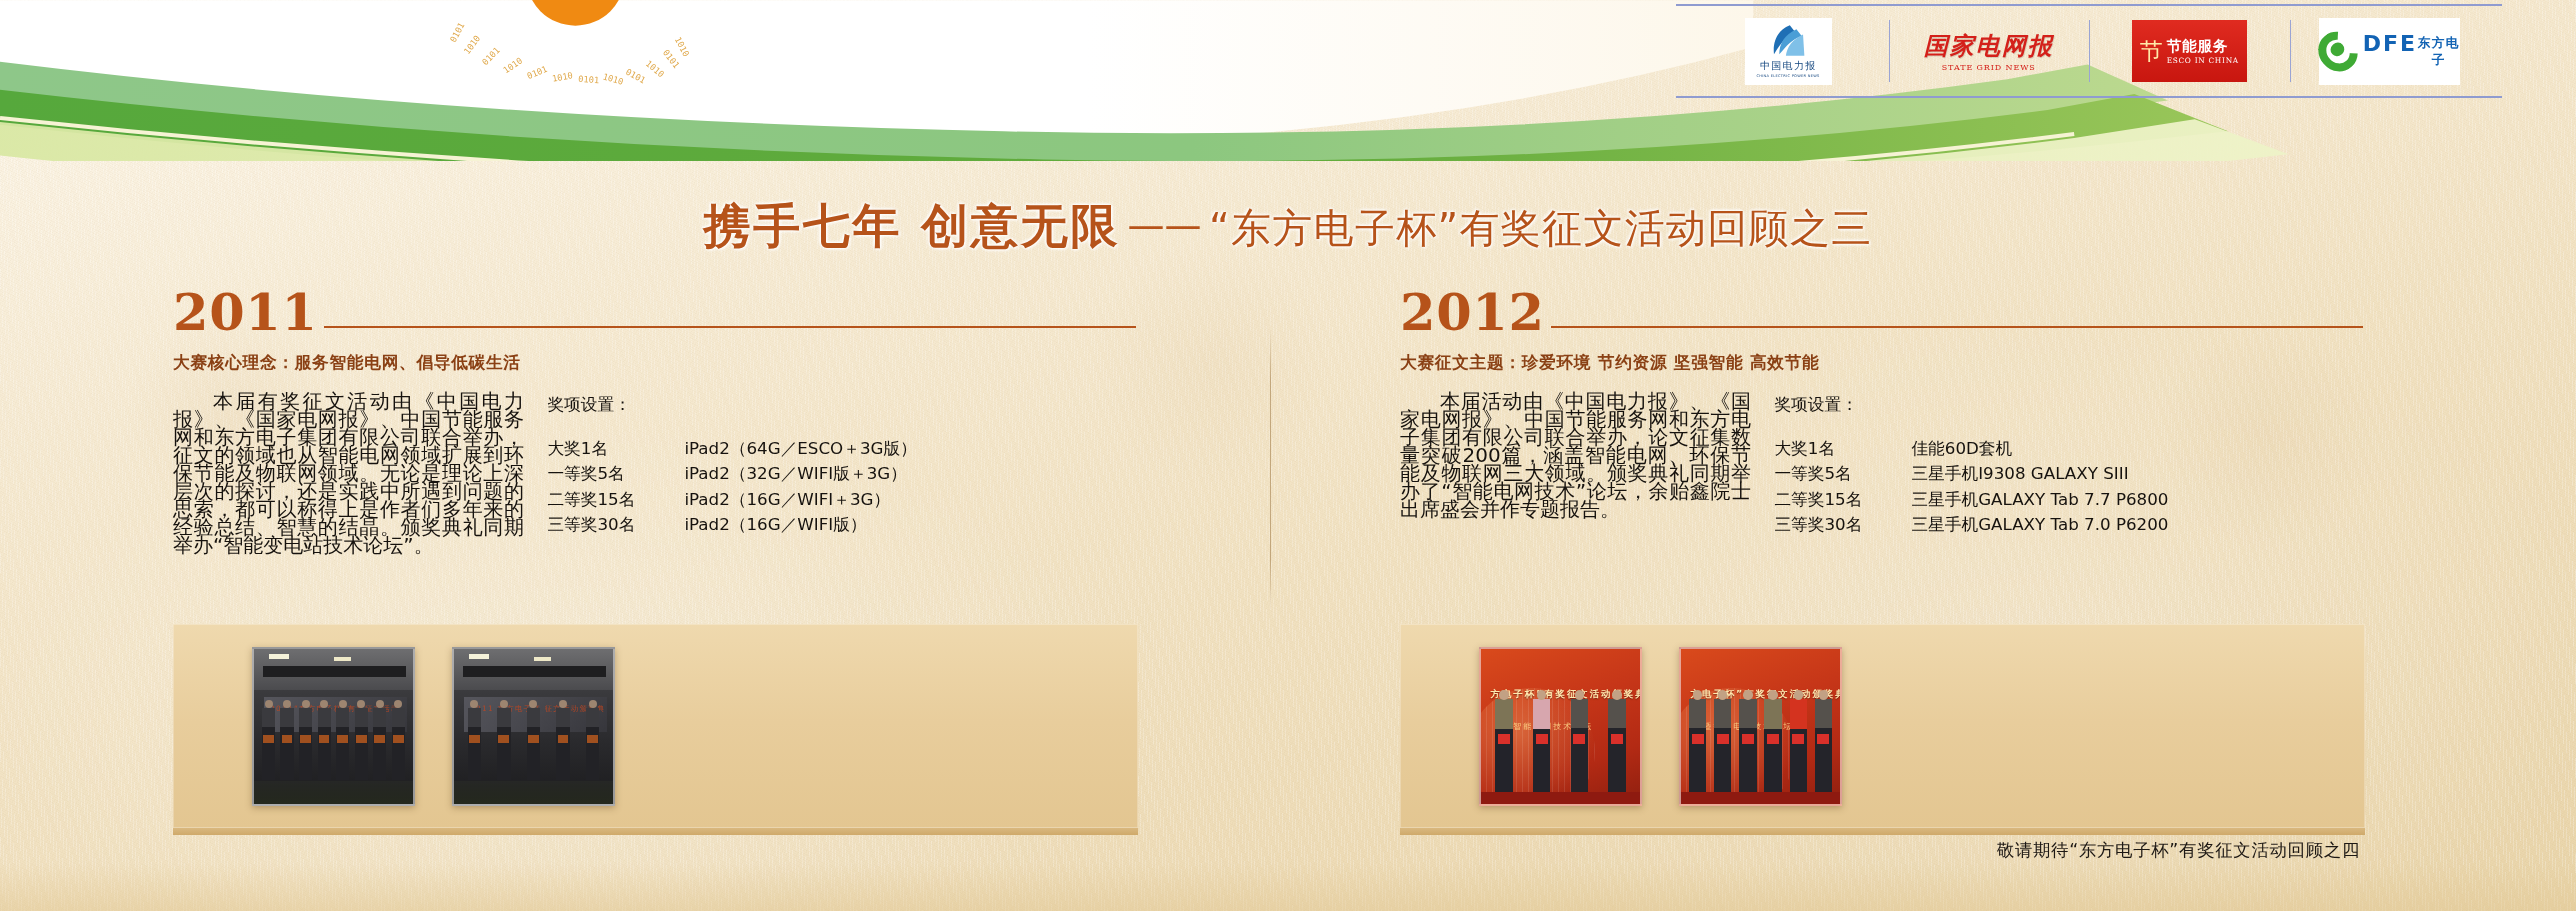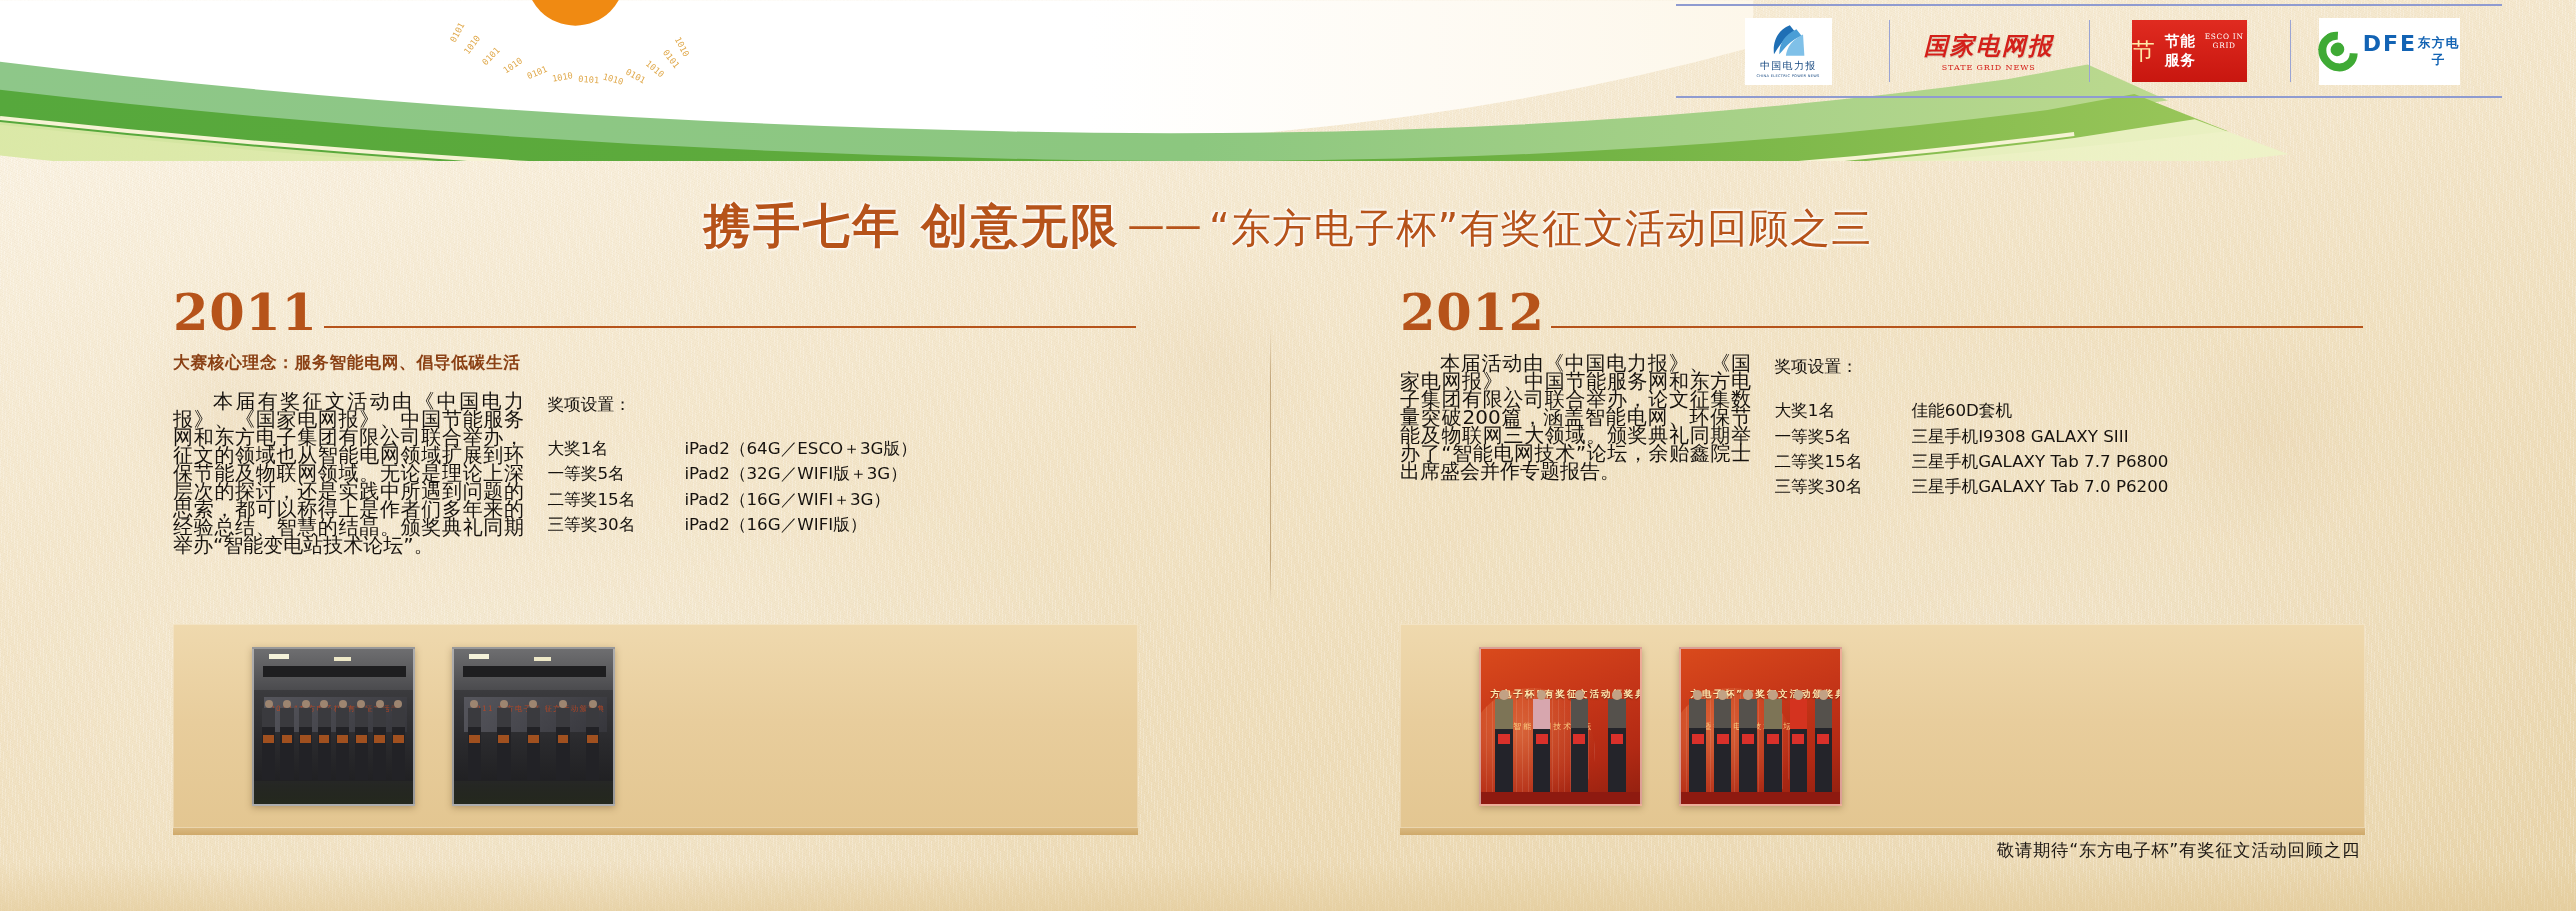--- a/index.html
+++ b/index.html
@@ -60,21 +60,21 @@
   .lg1 .t2{ font-size:4px; color:#13467f; letter-spacing:0.3px; transform:scale(.9); }
 
   .lg2{ display:flex; flex-direction:column; align-items:center; justify-content:center; }
   .lg2 .cn{ font-family:"DejaVu Serif","Liberation Serif",serif; font-size:24px; color:#d4201a;
             font-weight:700; letter-spacing:2px; font-style:italic; text-shadow:0.7px 0.7px 0 rgba(0,0,0,.12); }
   .lg2 .en{ font-family:"DejaVu Serif",serif; font-size:8px; color:#d4201a; letter-spacing:0.9px; margin-top:1px; }
 
   .lg3{ width:115px; height:62px; background:linear-gradient(180deg,#e02b20,#c8160f);
         display:flex; align-items:center; justify-content:center; gap:4px; }
   .lg3 .sym{ color:#ffe9a8; font-size:23px; line-height:1; font-family:"DejaVu Serif",serif; }
-  .lg3 .tx{ display:flex; align-items:flex-start; }
+  .lg3 .tx{ display:flex; flex-direction:column; align-items:flex-start; }
   .lg3 .tx .a{ color:#fff; font-size:14.7px; font-weight:700; letter-spacing:0.7px; }
   .lg3 .tx .b{ color:#fff; font-size:7.4px; letter-spacing:0.7px; font-family:"DejaVu Serif",serif; }
 
   .lg4{ width:141px; height:67px; background:#fff; display:flex; align-items:center; justify-content:center; gap:5.4px; }
   .lg4 .ring{ width:41px; height:41px; border-radius:50%; border:8px solid #3faa35;
               border-right-color:transparent; transform:rotate(-42deg); position:relative; }
   .lg4 .ring::after{ content:""; position:absolute; left:5.4px; top:4px; width:13.4px; height:13.4px;
               border-radius:50%; background:#3faa35; }
   .lg4 .tx{ display:flex; flex-direction:row; align-items:flex-start; }
   .lg4 .tx .a{ color:#1263b4; font-size:22px; font-weight:700; letter-spacing:2px; line-height:1; }
@@ -274,21 +274,21 @@
         <div class="cn">国家电网报</div>
         <div class="en">STATE GRID NEWS</div>
       </div>
     </div>
 
     <div class="logo-cell">
       <div class="lg3">
         <div class="sym">节</div>
         <div class="tx">
           <div class="a">节能服务</div>
-          <div class="b">ESCO IN GRID</div>
+          <div class="b">ESCO IN CHINA</div>
         </div>
       </div>
     </div>
 
     <div class="logo-cell">
       <div class="lg4">
         <div class="ring"></div>
         <div class="tx">
           <div class="a">DFE</div>
           <div class="b">东方电子</div>
@@ -334,20 +334,21 @@
         </div>
       </div>
     </div>
   </div>
 
   <div class="col col-2012">
     <div class="year-row">
       <div class="year">2012</div>
       <div class="year-rule"></div>
     </div>
+    <div class="theme">大赛征文主题：珍爱环境 节约资源 坚强智能 高效节能</div>
     <div class="body-row">
       <div class="para">本届活动由《中国电力报》、《国家电网报》、中国节能服务网和东方电子集团有限公司联合举办，论文征集数量突破200篇，涵盖智能电网、环保节能及物联网三大领域。颁奖典礼同期举办了“智能电网技术”论坛，余贻鑫院士出席盛会并作专题报告。</div>
       <div class="prizes">
         <div class="ph">奖项设置：</div>
         <div class="prz">
           <span class="n">大奖1名</span>
           <span class="v">佳能60D套机</span>
         </div>
         <div class="prz">
           <span class="n">一等奖5名</span>

